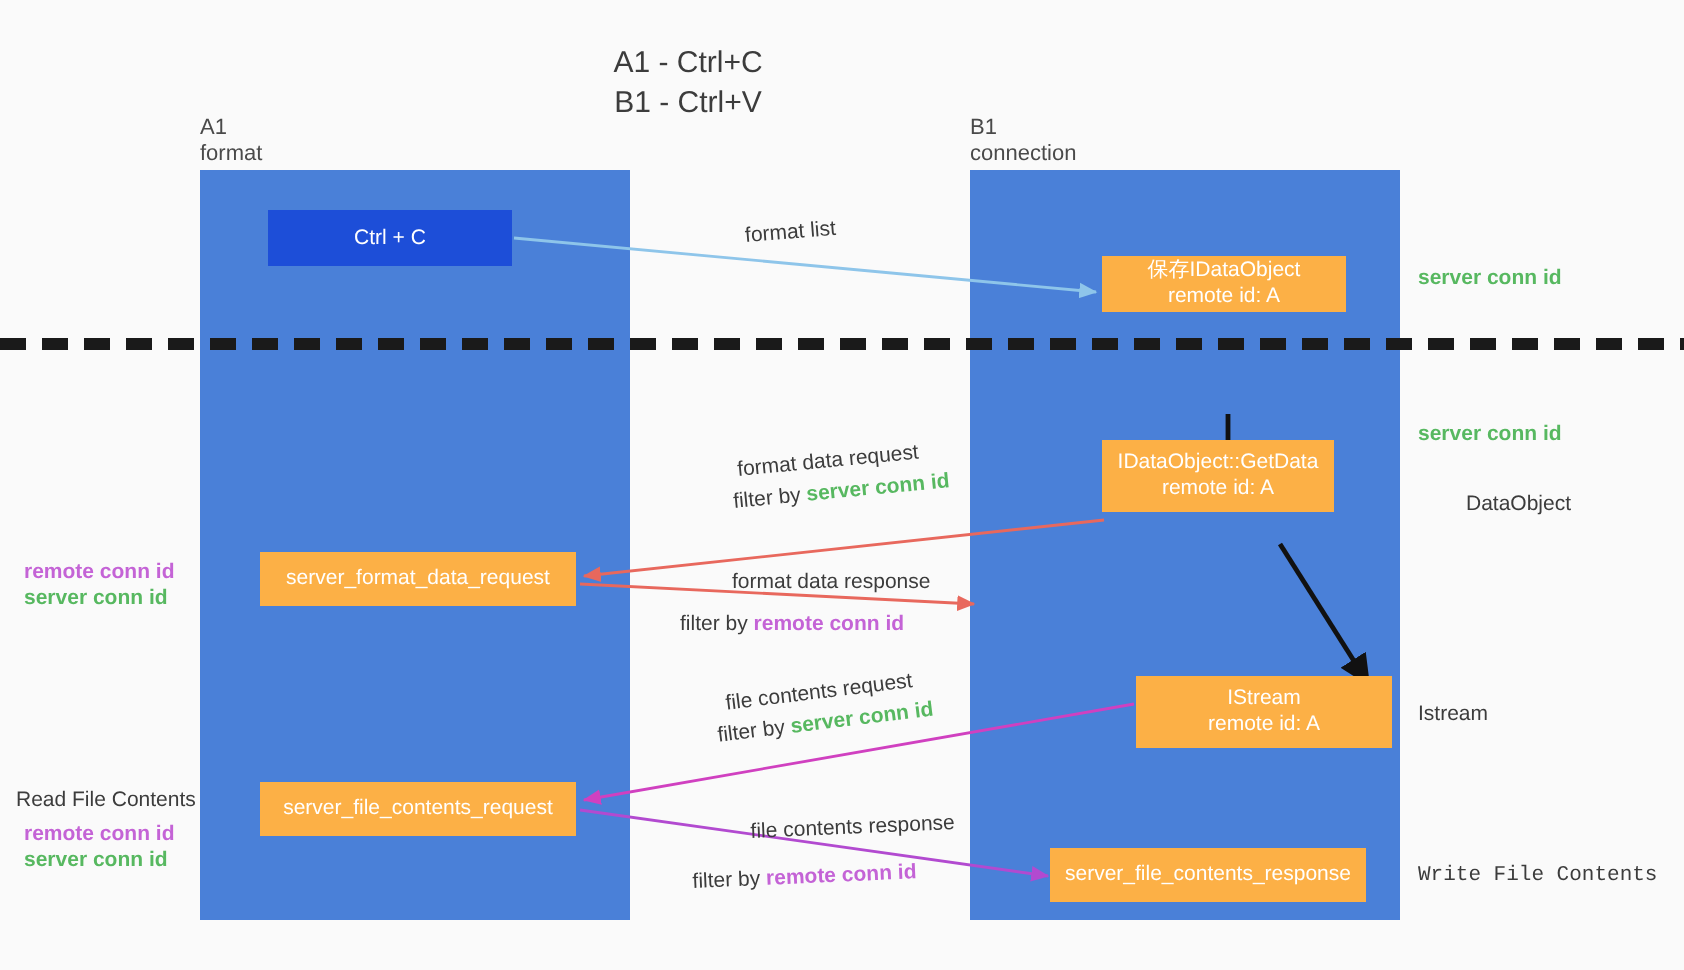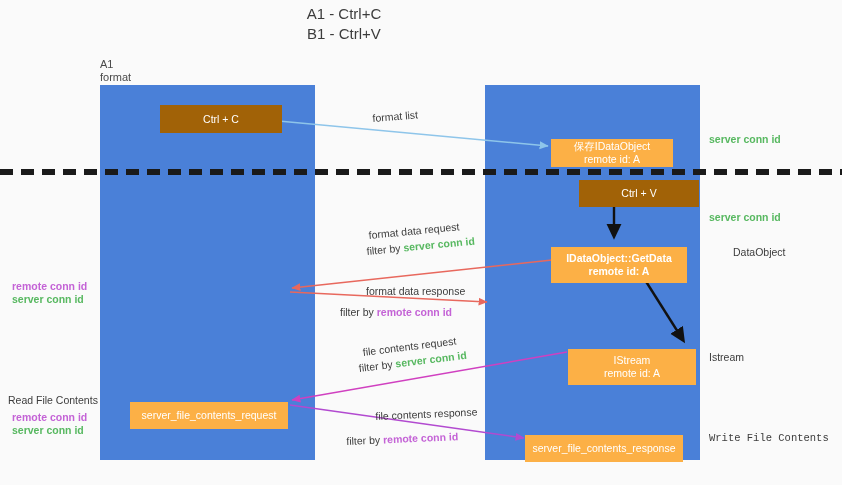--- a/index.html
+++ b/index.html
@@ -12,21 +12,21 @@
     width: 842px;
     height: 485px;
     background: #fafafa;
     font-family: "Liberation Sans", sans-serif;
     overflow: hidden;
   }
   .abs { position: absolute; }
 
   
   .title {
-    left: 0; top: 4px; width: 688px;
+    left: 0; top: 22px; width: 688px;
     text-align: center;
     font-size: 15px;
     color: #3c3c3c;
     line-height: 20px;
     white-space: pre;
   }
 
   
   .col-head {
     font-size: 11px;
@@ -46,22 +46,22 @@
     display: flex;
     align-items: center;
     justify-content: center;
     text-align: center;
     color: #ffffff;
     font-size: 10.5px;
     line-height: 13px;
     white-space: pre;
     box-sizing: border-box;
   }
-  .box.green { background: #a16207; margin-left: 26px; }
-  .box.orange { background: #fcb046; margin-top: 11px; }
+  .box.green { background: #1d4ed8; }
+  .box.orange { background: #fcb046; }
 
   
   .divider {
     left: 0; top: 169px;
     width: 842px; height: 6px;
     background-image: linear-gradient(to right, #1a1a1a 0 13px, transparent 13px 21px);
     background-size: 21px 6px;
     background-repeat: repeat-x;
   }
 
@@ -96,20 +96,21 @@
 <body>
 
 <div id="canvas">
 
   <div class="abs title"><span>A1 - Ctrl+C</span><br><span>B1 - Ctrl+V</span></div>
 
   <div class="abs lane" style="left:100px; top:85px; width:215px; height:375px;"></div>
   <div class="abs lane" style="left:485px; top:85px; width:215px; height:375px;"></div>
 
   <div class="abs col-head" style="left:100px; top:58px; width:215px;"><span>A1</span><br><span>format</span></div>
+  <div class="abs col-head" style="left:485px; top:58px; width:215px;"><span>B1</span><br><span>connection</span></div>
 
   <svg class="overlay" viewBox="0 0 842 485">
     <defs>
       <marker id="ah-blue" markerWidth="7" markerHeight="7" refX="6" refY="3.2" orient="auto">
         <path d="M0,0.4 L6.5,3.2 L0,6 z" fill="#8ec5ea"></path>
       </marker>
       <marker id="ah-red" markerWidth="7" markerHeight="7" refX="6" refY="3.2" orient="auto">
         <path d="M0,0.4 L6.5,3.2 L0,6 z" fill="#e8685d"></path>
       </marker>
       <marker id="ah-magenta" markerWidth="7" markerHeight="7" refX="6" refY="3.2" orient="auto">
@@ -136,25 +137,25 @@
     <line x1="567" y1="352" x2="292" y2="400" stroke="#d040c0" stroke-width="1.4" marker-end="url(#ah-magenta)"></line>
 
     <line x1="290" y1="405" x2="524" y2="438" stroke="#b24ad0" stroke-width="1.4" marker-end="url(#ah-purple)"></line>
   </svg>
 
   <div class="abs box green" style="left:134px; top:105px; width:122px; height:28px;">Ctrl + C</div>
 
   <div class="abs box orange" style="left:551px; top:128px; width:122px; height:28px;">保存IDataObject
 remote id: A</div>
 
-  <div class="abs box green" style="left:553px; top:180px; width:120px; height:27px;">Ctrl + V</div>
 
-  <div class="abs box orange" style="left:551px; top:236px; width:136px; height:36px;font-weight:bold;">IDataObject::GetData
+  <div class="abs box orange" style="left:551px; top:220px; width:116px; height:36px;">IDataObject::GetData
 remote id: A</div>
 
+  <div class="abs box orange" style="left:130px; top:276px; width:158px; height:27px;">server_format_data_request</div>
 
 
   <div class="abs box orange" style="left:568px; top:338px; width:128px; height:36px;">IStream
 remote id: A</div>
 
   <div class="abs box orange" style="left:130px; top:391px; width:158px; height:27px;">server_file_contents_request</div>
 
   <div class="abs box orange" style="left:525px; top:424px; width:158px; height:27px;">server_file_contents_response</div>
 
   <div class="abs divider"></div>

